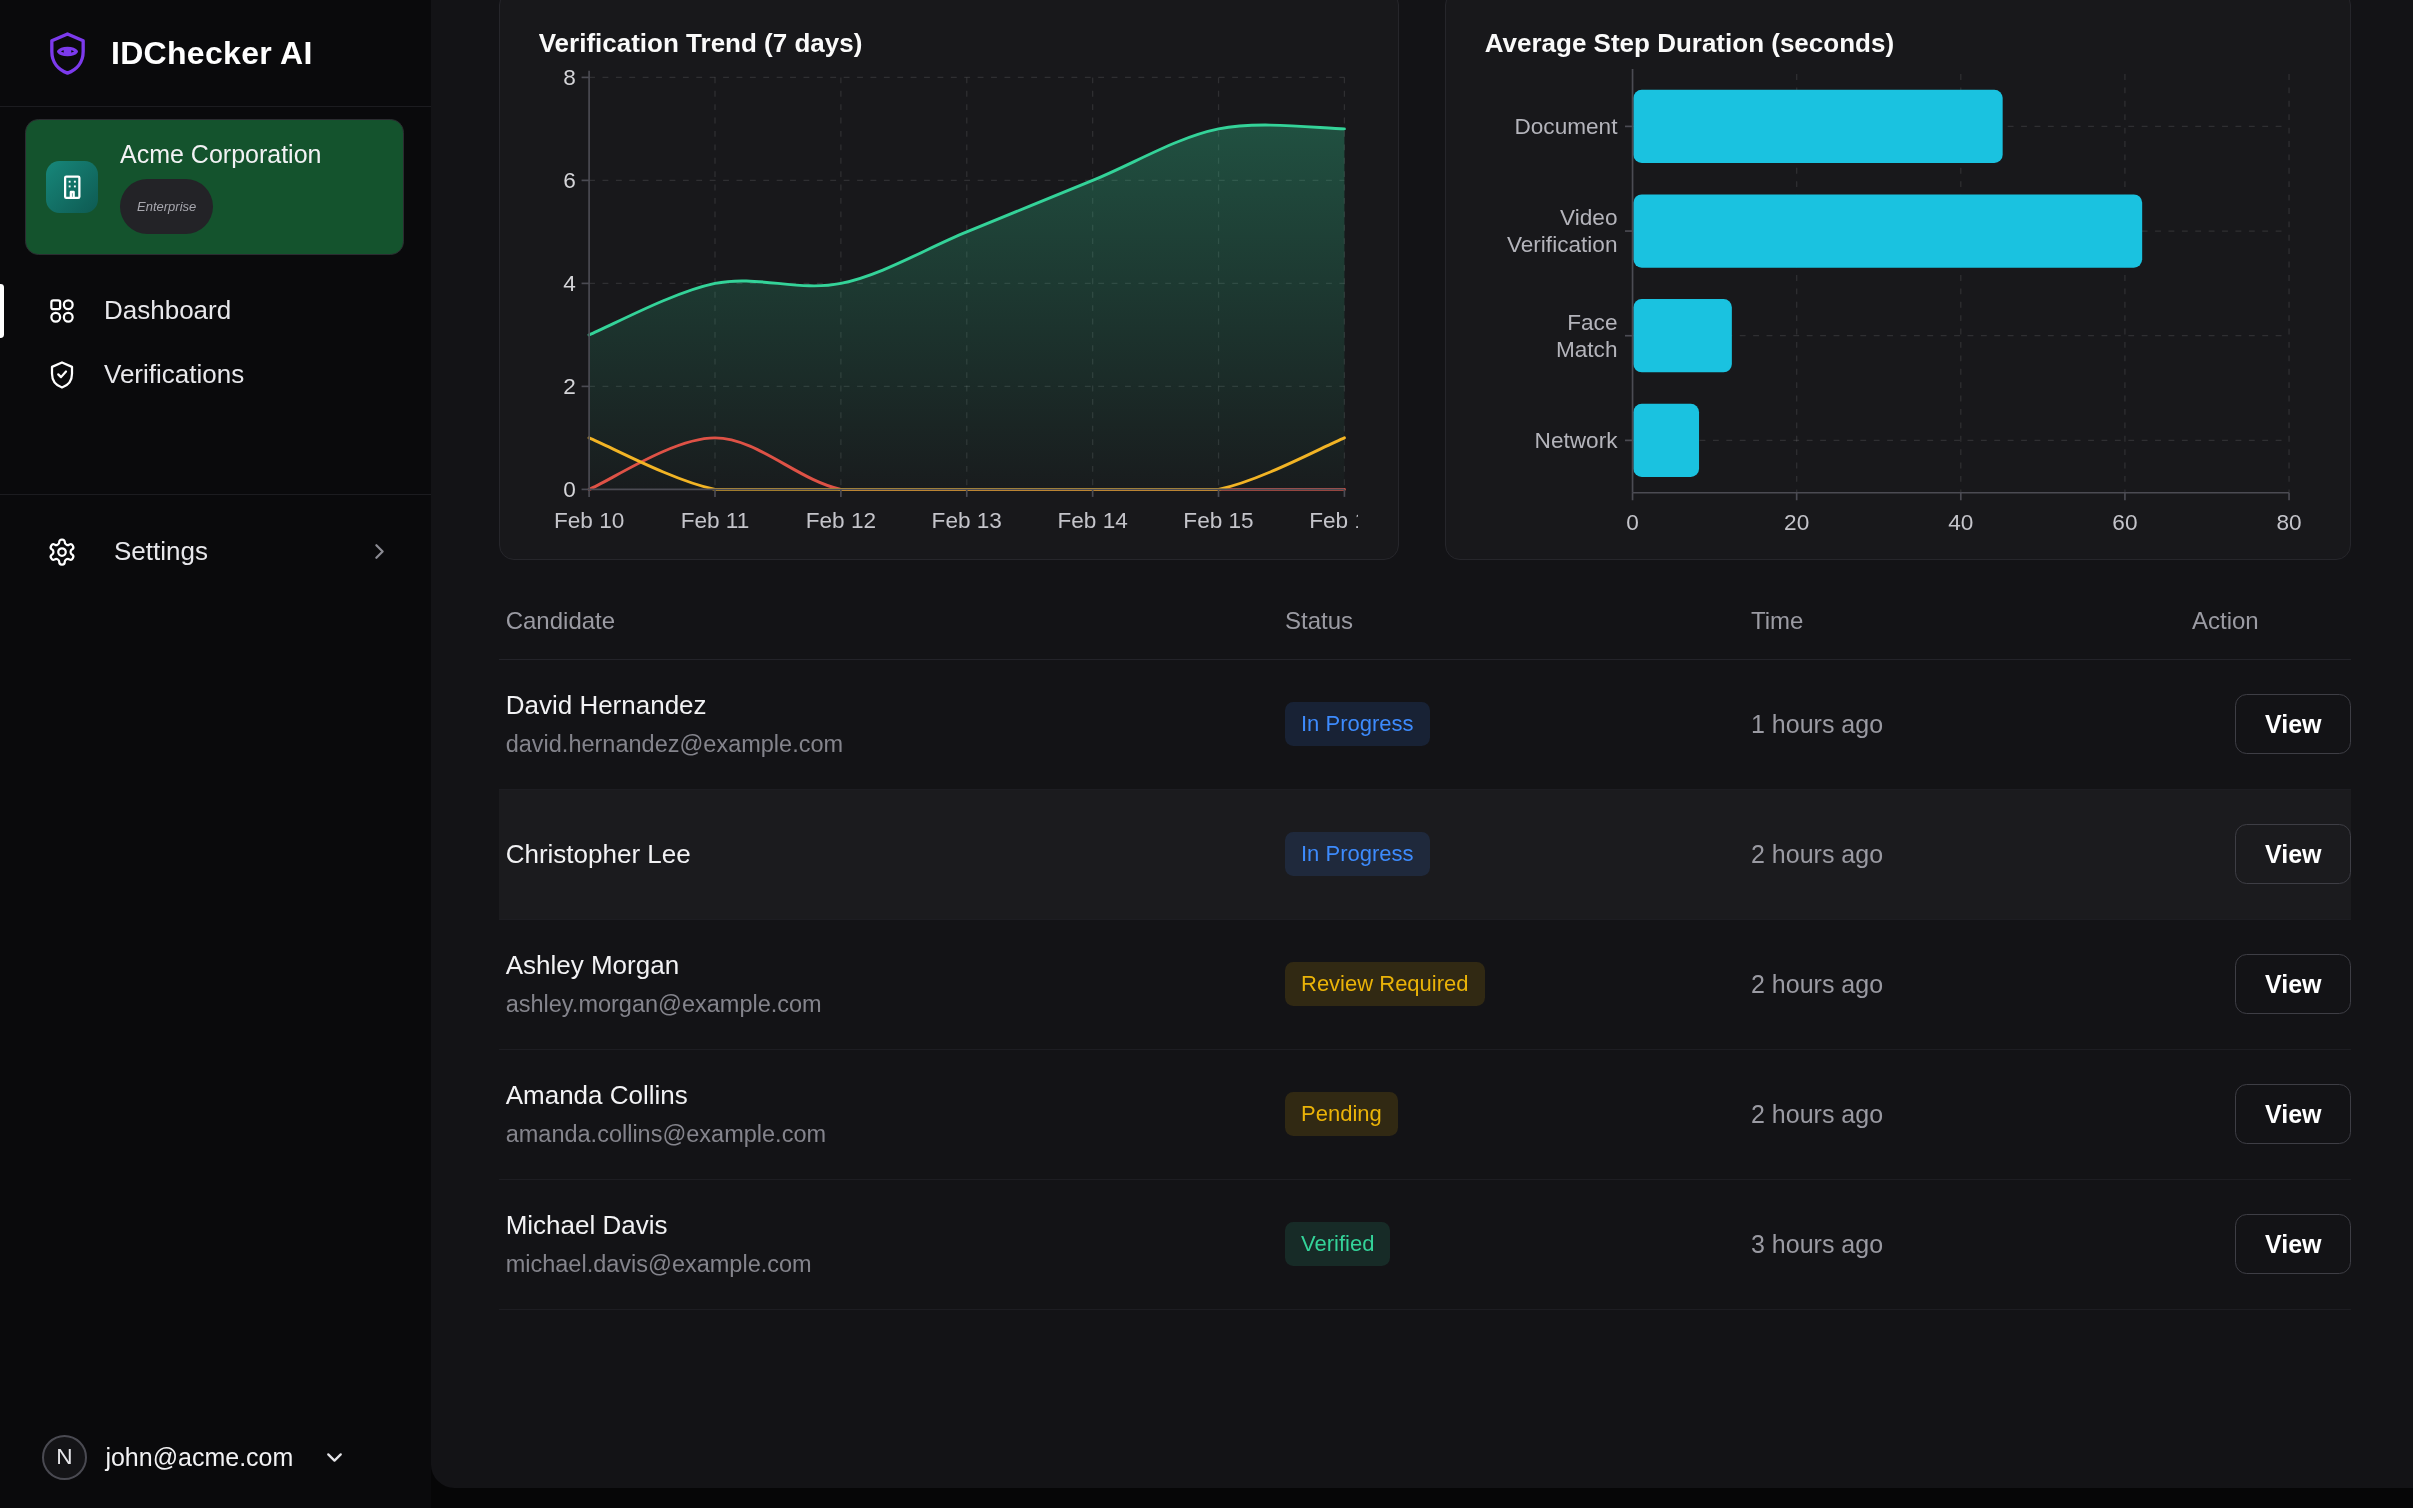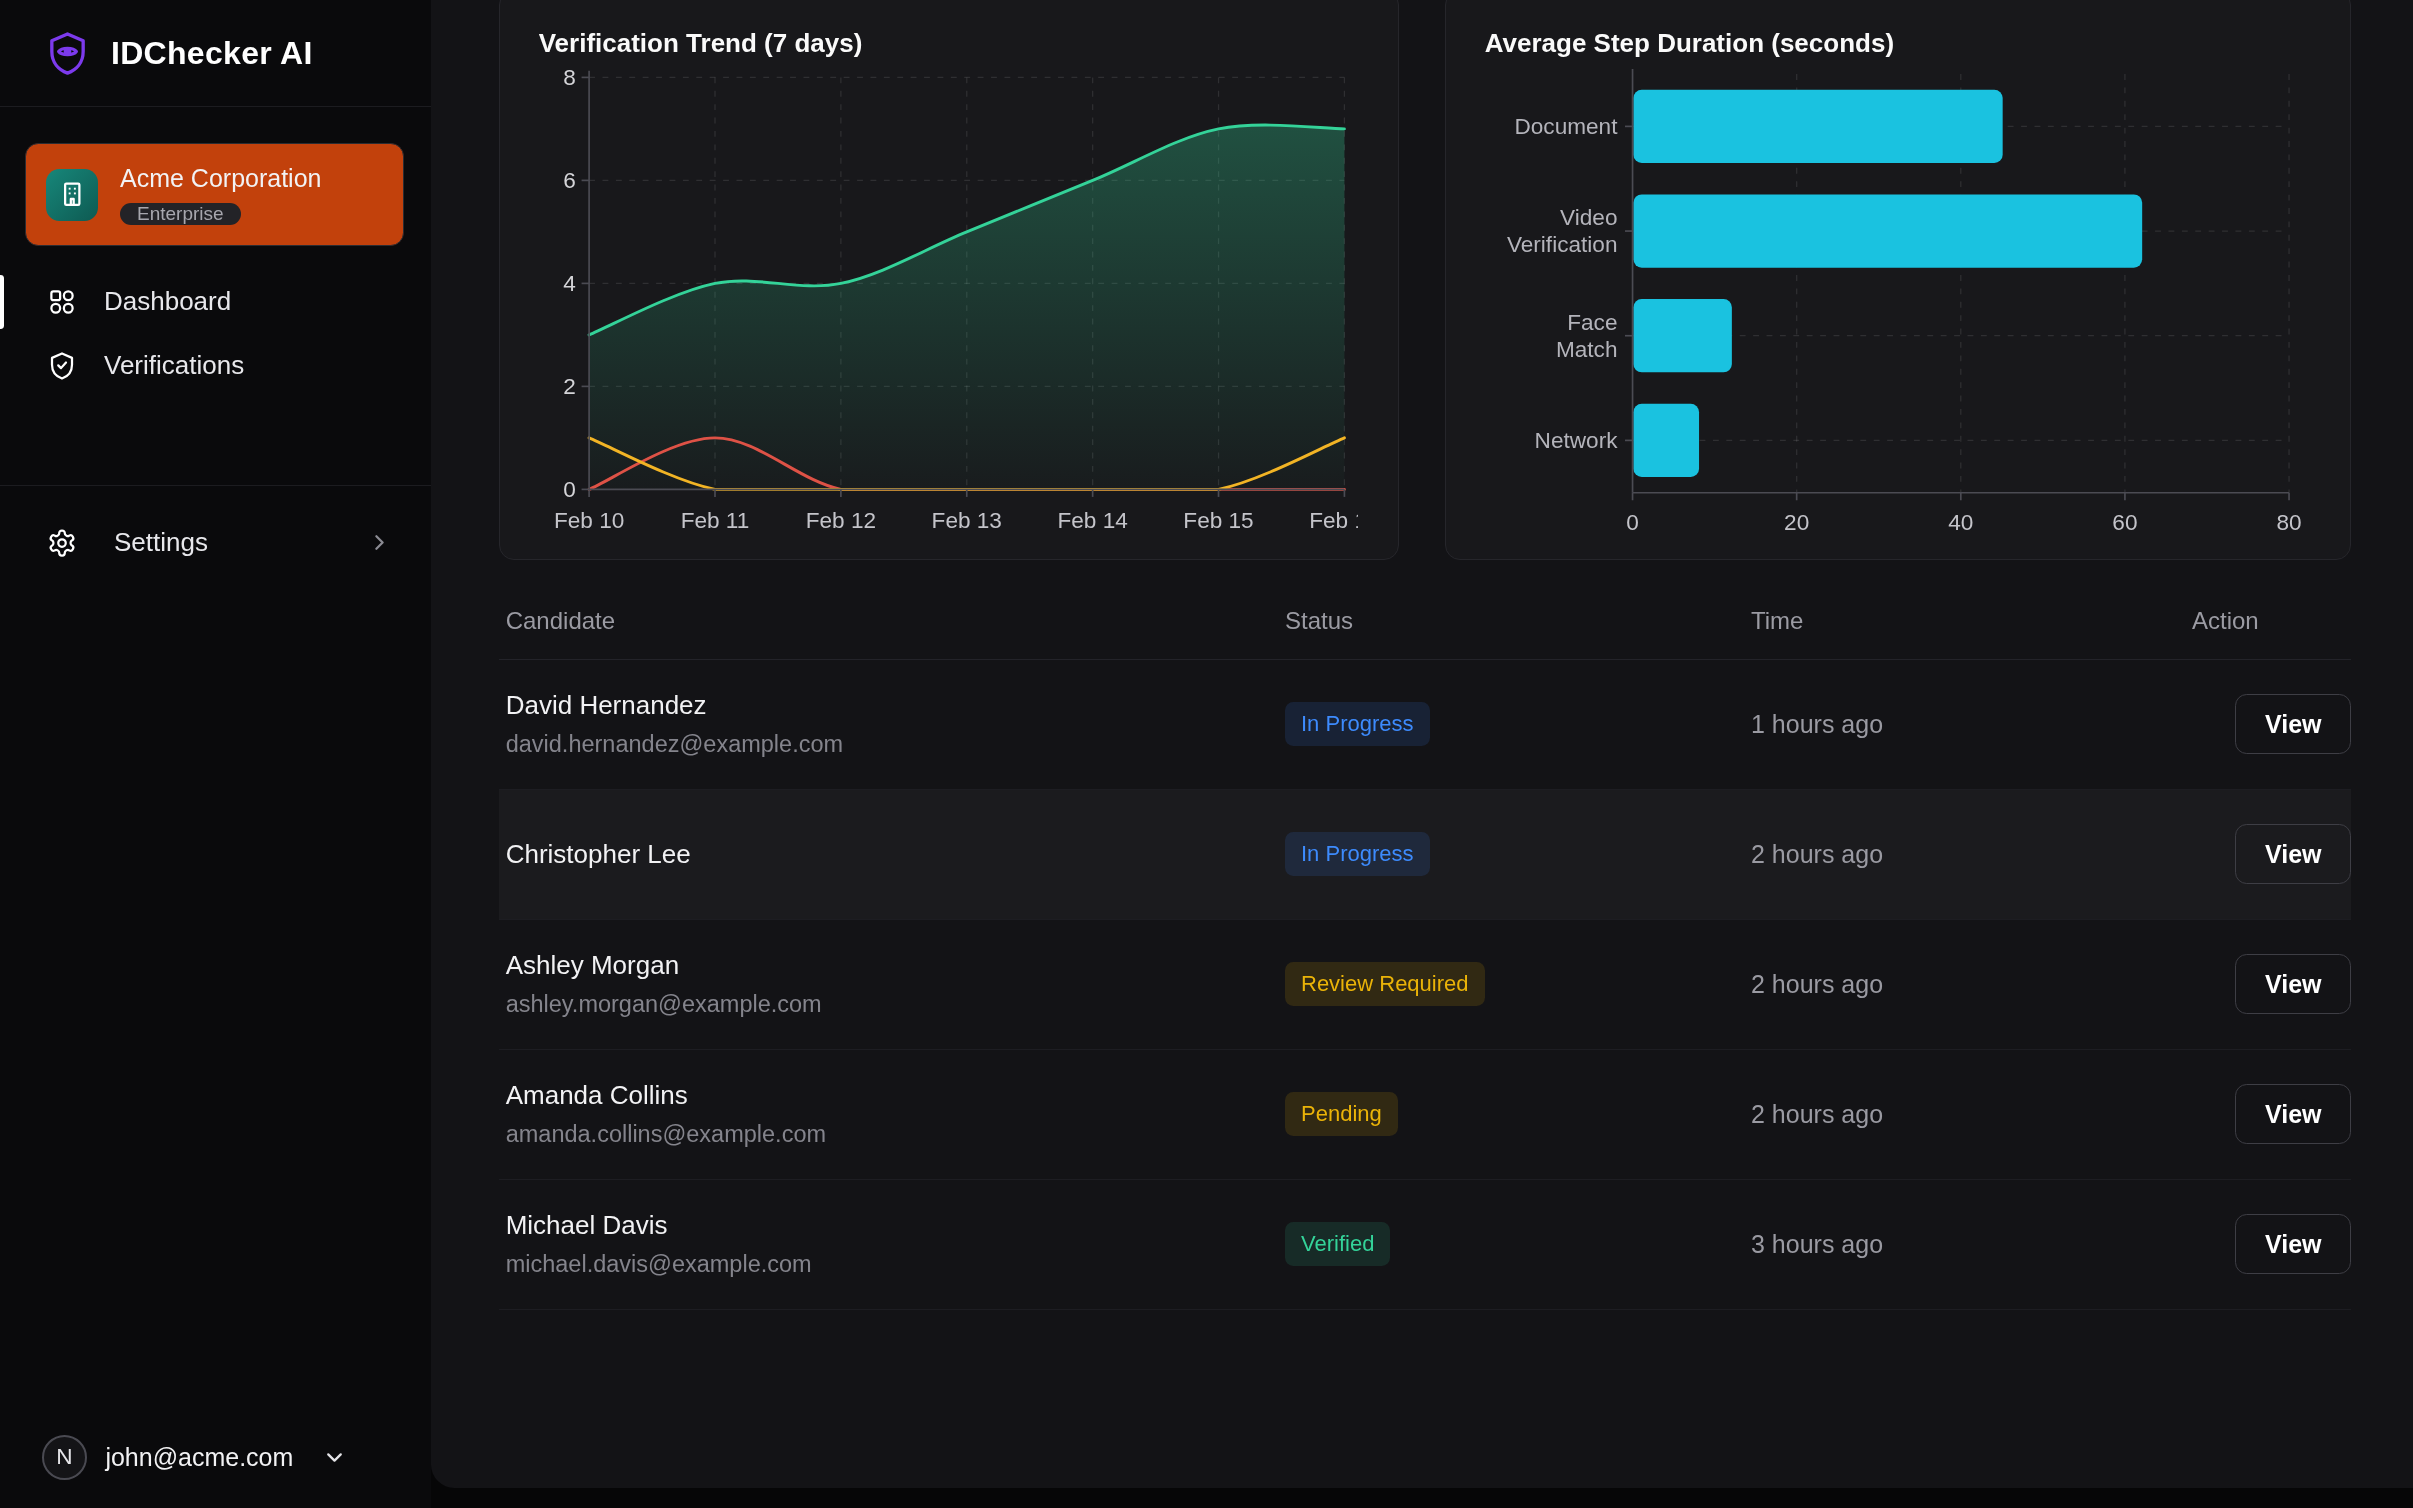--- a/index.html
+++ b/index.html
@@ -11,24 +11,24 @@
     font-family:"Liberation Sans", sans-serif;
     color:#fff;
     overflow:hidden;
   }
 
   
   aside { width:431px; flex:none; background:#0a0a0c; display:flex; flex-direction:column; }
   .sb-header { height:107px; flex:none; display:flex; align-items:center; gap:20px; padding-left:44px; border-bottom:1.7px solid #1c1c20; }
   .logo-title { font-size:32px; font-weight:bold; letter-spacing:0.3px; }
 
-  .org-card { margin:36px 27px 0 25px; border:1.7px solid #2c2c31; border-radius:13.4px; background:#c2410c; padding:20px 20px; display:flex; gap:22px; align-items:center; }
+  .org-card { margin:12px 27px 0 25px; border:1.7px solid #2c2c31; border-radius:13.4px; background:#14532d; padding:20px 20px; display:flex; gap:22px; align-items:center; }
   .org-icon { width:52px; height:52px; flex:none; border-radius:13.4px; background:linear-gradient(135deg,#17877a,#0e5a52); display:flex; align-items:center; justify-content:center; }
   .org-name { font-size:25px; color:#f2f2f4; }
-  .org-badge { display:inline-block; margin-top:10px; background:#232327; color:#a7a7ae; font-size:19px; padding:0 17px; border-radius:837px; }
+  .org-badge { display:inline-block; margin-top:10px; background:#232327; color:#a7a7ae; font-size:13px; padding:20px 17px; border-radius:837px;font-style:italic; }
 
   .usage { padding:40px 50px 37px 47px; border-bottom:1.7px solid #1c1c20; }
   .usage-label { font-size:22px; color:#82828a; letter-spacing:2.1px; }
   .usage-value { margin-top:23.5px; font-size:35px; font-weight:bold; color:#fff; }
   .usage-total { font-size:25px; font-weight:normal; color:#8a8a92; }
   .progress { margin-top:27px; height:11px; background:#3f4046; border-radius:837px; overflow:hidden; }
   .progress-fill { height:100%; background:#10b981; border-radius:837px; min-width:13.4px; }
 
   .nav { padding-top:23.5px; }
   .nav-item { height:64px; display:flex; align-items:center; gap:27px; padding-left:47px; font-size:26px; color:#e8e8ec; position:relative; cursor:pointer; }

